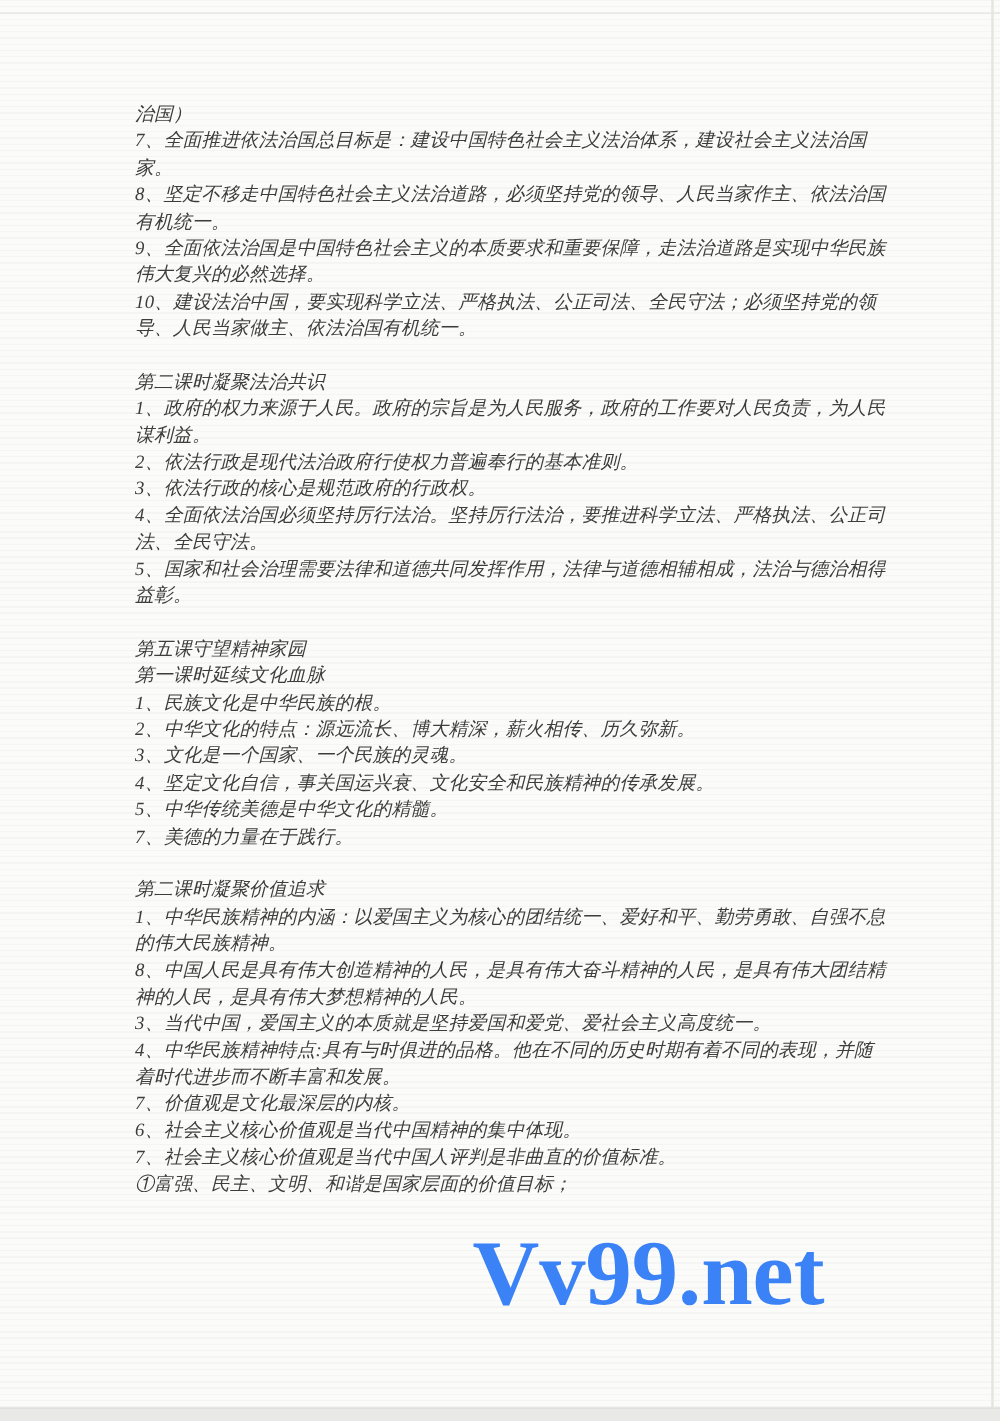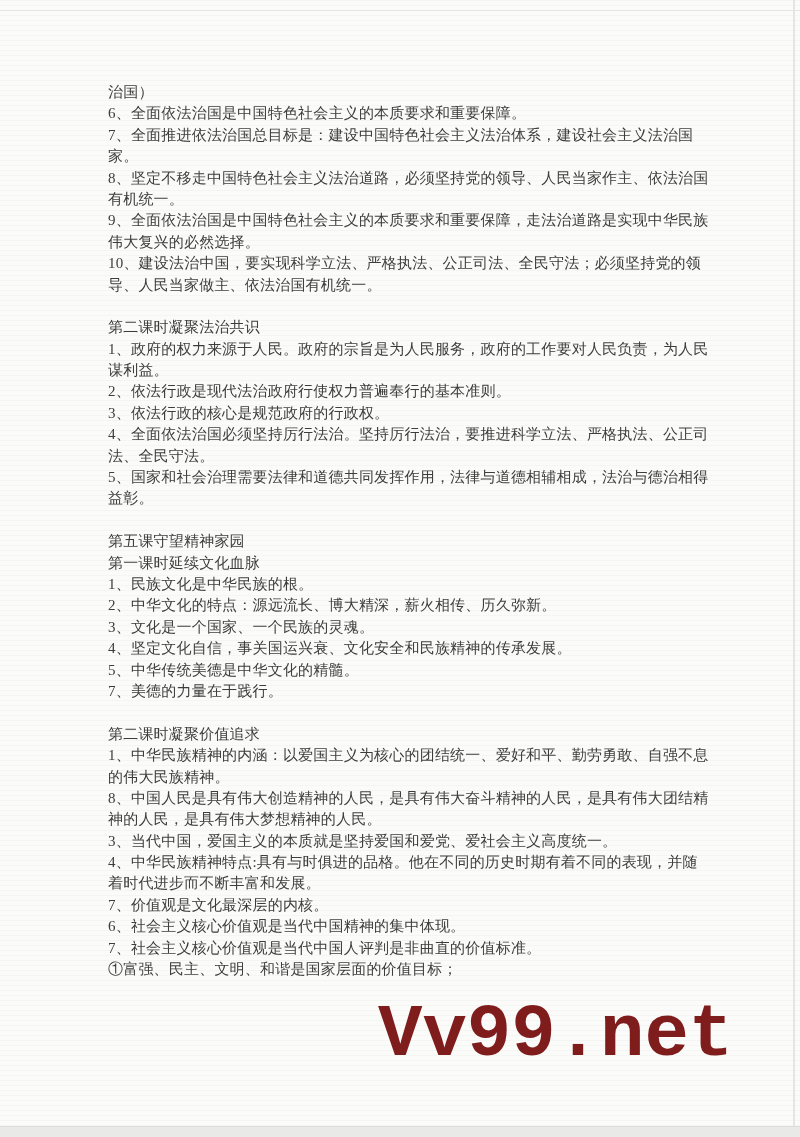--- a/index.html
+++ b/index.html
@@ -9,32 +9,32 @@
     background-color: #fbfbfa;
     background-image: repeating-linear-gradient(
       to bottom,
       rgba(190,190,190,0.10) 0px, rgba(190,190,190,0.10) 1px,
       rgba(255,255,255,0) 1px, rgba(255,255,255,0) 5px);
     font-family: "Liberation Serif", "DejaVu Serif", serif;
   }
   .page { position: absolute; inset: 0; }
   .watermark {
     position: absolute; left: 378px; top: 982px;
-    font-family: Liberation Mono, monospace;
+    font-family: Liberation Serif, serif;
     font-weight: bold; font-size: 74px; line-height: 74px;
-    color: #7f1d1d; letter-spacing: 0px;
-    z-index: 0; user-select: none; margin-top: 16px;
+    color: #3b82f6; letter-spacing: 0px;
+    z-index: 0; user-select: none;
   }
   .text-block {
     position: absolute; left: 108px; top: 82px; width: 620px;
     z-index: 1; color: #3d3d3d; font-size: 15px; letter-spacing: 0.2px;
   }
   .section { margin-bottom: 21.4px; }
   .section:last-child { margin-bottom: 0; }
-  .line { height: 21.4px; line-height: 21.4px; white-space: nowrap; }
+  .line { height: 21.4px; line-height: 21.4px; white-space: nowrap; font-style: italic; }
   .right-edge {
     position: absolute; top: 0; right: 5px; width: 2px; height: 1137px;
     background: #e5e5e3; z-index: 2;
   }
   .bottom-edge {
     position: absolute; left: 0; bottom: 0; width: 800px; height: 11px;
     background: #e9e9e7; border-top: 1px solid #dcdcda;
     box-sizing: border-box; z-index: 2;
   }
   .scan-artifact {
@@ -44,21 +44,20 @@
 </style>
 </head>
 <body>
 
 <div class="page">
   <div class="scan-artifact"></div>
   <div class="watermark">Vv99.net</div>
   <div class="text-block">
       <div class="section">
         <div class="line">治国）</div>
-        <div class="line">6、全面依法治国是中国特色社会主义的本质要求和重要保障。</div>
         <div class="line">7、全面推进依法治国总目标是：建设中国特色社会主义法治体系，建设社会主义法治国</div>
         <div class="line">家。</div>
         <div class="line">8、坚定不移走中国特色社会主义法治道路，必须坚持党的领导、人民当家作主、依法治国</div>
         <div class="line">有机统一。</div>
         <div class="line">9、全面依法治国是中国特色社会主义的本质要求和重要保障，走法治道路是实现中华民族</div>
         <div class="line">伟大复兴的必然选择。</div>
         <div class="line">10、建设法治中国，要实现科学立法、严格执法、公正司法、全民守法；必须坚持党的领</div>
         <div class="line">导、人民当家做主、依法治国有机统一。</div>
       </div>
       <div class="section">

